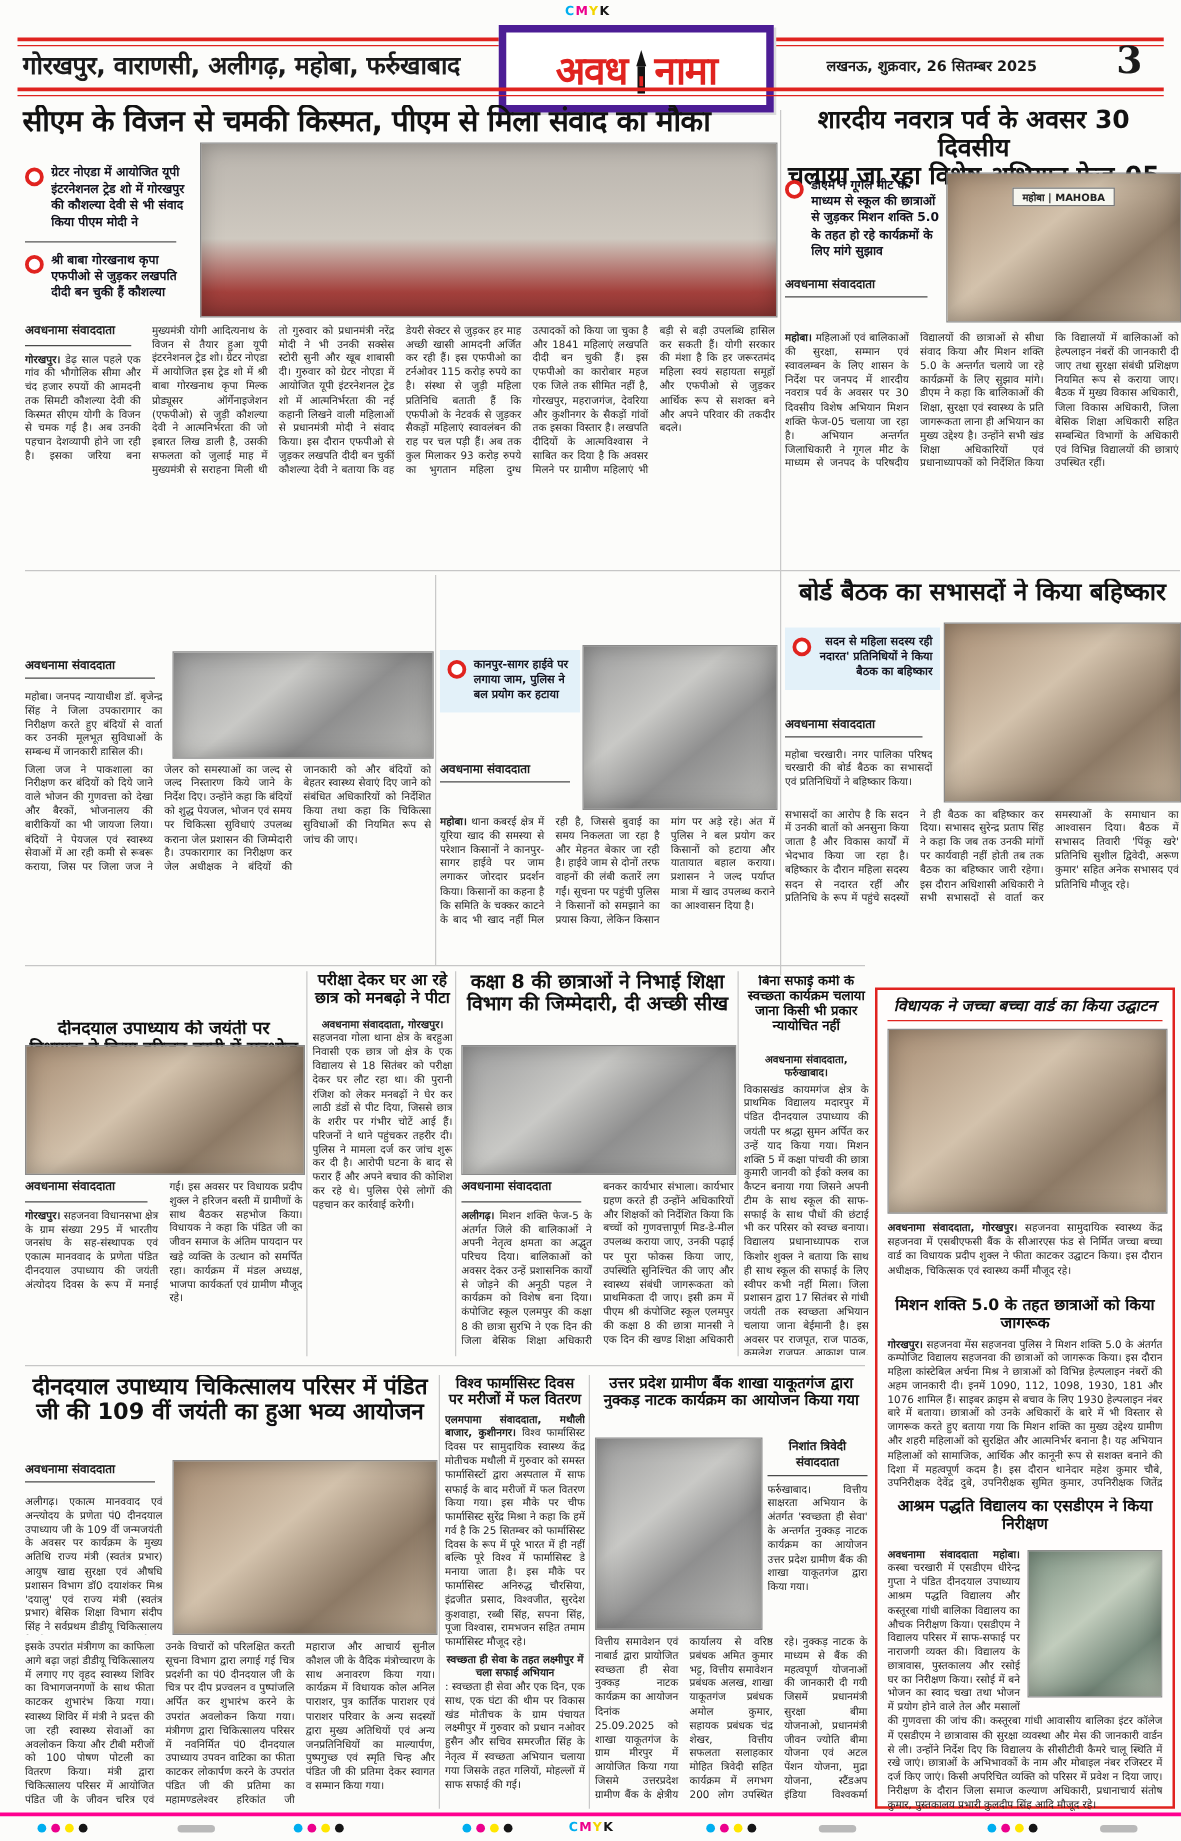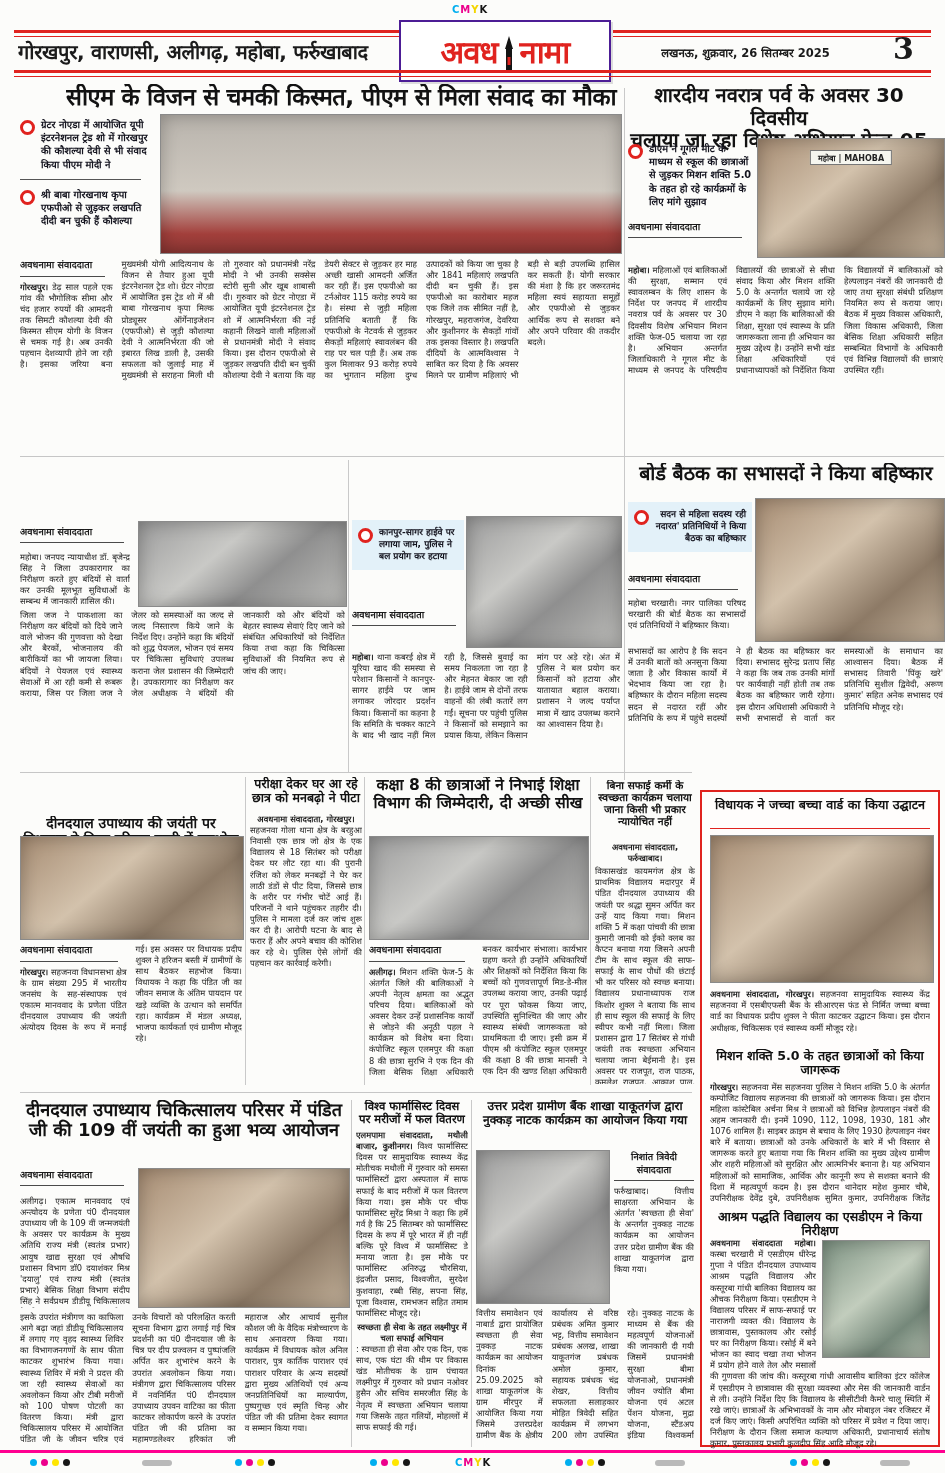--- a/index.html
+++ b/index.html
@@ -6,29 +6,29 @@
   #page{position:relative;width:945px;height:1473px;margin:0 auto;background:#fcfcfa;
         font-family:"DejaVu Sans",sans-serif;color:#1b1b1b;overflow:hidden;}
   .abs{position:absolute;}
   
   .redrule{border-top:3px solid #e0231f;border-bottom:1px solid #e0231f;height:3px;}
   #cmyk-top{left:452px;top:4px;font-size:10px;font-weight:bold;letter-spacing:1px;}
   .ltr-c{color:#00aeef}.ltr-m{color:#ec008c}.ltr-y{color:#f3d500}.ltr-k{color:#161616}
   #mh-rule-top{left:14px;top:30px;width:917px;}
   #mh-rule-bot{left:14px;top:70px;width:917px;}
   #mh-cities{left:18px;top:38px;width:385px;font-size:20px;font-weight:800;letter-spacing:-0.3px;white-space:nowrap;overflow:hidden;}
-  #mh-logo{left:399px;top:20px;width:208px;height:58px;background:#ffffff;border:2px solid #4c1d95;
+  #mh-logo{left:399px;top:20px;width:208px;height:58px;background:#ffffff;border:6px solid #4c1d95;
            box-shadow:2px 2px 0 #dcdcdc;display:flex;align-items:center;justify-content:center;gap:3px;}
   .logo-word{color:#e0231f;font-size:31px;font-weight:800;letter-spacing:-1px;}
   .logo-icon{display:inline-flex;align-items:flex-end;height:40px;}
   #mh-date{left:648px;top:45px;width:195px;font-size:11.5px;font-weight:bold;text-align:center;white-space:nowrap;}
   #mh-page{left:893px;top:31px;width:40px;font-family:"DejaVu Serif",serif;font-size:30px;font-weight:bold;}
   
   .hl{font-weight:800;color:#121212;line-height:1.13;text-align:center;white-space:pre-line;overflow:hidden;}
-  .hl-left{text-align:left;margin-left:48px;}
+  .hl-left{text-align:left;}
   .byline{font-size:9.5px;font-weight:bold;border-bottom:1px solid #4a4a4a;padding-bottom:4px;margin-bottom:5px;width:92%;}
   .body{font-size:8.3px;line-height:1.34;text-align:justify;color:#1f1f1f;overflow:hidden;}
   .body b{font-weight:800;}
   .cols2{column-count:2;column-gap:9px;}
   .cols3{column-count:3;column-gap:9px;}
   .cols6{column-count:6;column-gap:9px;}
   .bullet-item{display:flex;gap:6px;align-items:flex-start;}
   .ring{flex:0 0 auto;width:9px;height:9px;border:3px solid #e0231f;border-radius:50%;margin-top:2px;background:#fff;}
   .btxt{font-size:9.8px;font-weight:bold;line-height:1.35;color:#14141f;}
   .bullet-sep{border-bottom:1px solid #555;margin:8px 0 8px 0;width:90%;}
@@ -74,21 +74,21 @@
           <rect x="6.5" y="22" width="3" height="8" fill="#e0231f"></rect>
         </svg>
     </span>
     <span class="logo-word">नामा</span>
   </div>
   <div id="mh-date" class="abs">लखनऊ, शुक्रवार, 26 सितम्बर 2025</div>
   <div id="mh-page" class="abs">3</div>
   <div id="mh-rule-bot" class="abs redrule"></div>
 
   <div class="abs hl hl-left" style="left:18px;top:84px;width:602px;font-size:23.5px;letter-spacing:-0.4px;white-space:nowrap;">सीएम के विजन से चमकी किस्मत, पीएम से मिला संवाद का मौका</div>
-  <div class="abs" style="left:20px;top:118px;width:134px;">
+  <div class="abs" style="left:20px;top:132px;width:134px;">
     <div class="bullet-item">
       <span class="ring"></span>
       <span class="btxt">ग्रेटर नोएडा में आयोजित यूपी इंटरनेशनल ट्रेड शो में गोरखपुर की कौशल्या देवी से भी संवाद किया पीएम मोदी ने</span>
     </div>
     <div class="bullet-sep"></div>
     <div class="bullet-item">
       <span class="ring"></span>
       <span class="btxt">श्री बाबा गोरखनाथ कृपा एफपीओ से जुड़कर लखपति दीदी बन चुकी हैं कौशल्या</span>
     </div>
   </div>
@@ -184,33 +184,33 @@
 स्वच्छता कार्यक्रम चलाया
 जाना किसी भी प्रकार
 न्यायोचित नहीं</div>
   <div class="abs body" style="left:595px;top:842px;width:100px;height:242px;">
     <b style="display:block;text-align:center;">अवधनामा संवाददाता,</b>
     <b style="display:block;text-align:center;margin-bottom:2px;">फर्रुखाबाद।</b>
     <span>विकासखंड कायमगंज क्षेत्र के प्राथमिक विद्यालय मदारपुर में पंडित दीनदयाल उपाध्याय की जयंती पर श्रद्धा सुमन अर्पित कर उन्हें याद किया गया। मिशन शक्ति 5 में कक्षा पांचवी की छात्रा कुमारी जानवी को ईको क्लब का कैप्टन बनाया गया जिसने अपनी टीम के साथ स्कूल की साफ-सफाई के साथ पौधों की छंटाई भी कर परिसर को स्वच्छ बनाया। विद्यालय प्रधानाध्यापक राज किशोर शुक्ल ने बताया कि साथ ही साथ स्कूल की सफाई के लिए स्वीपर कभी नहीं मिला। जिला प्रशासन द्वारा 17 सितंबर से गांधी जयंती तक स्वच्छता अभियान चलाया जाना बेईमानी है। इस अवसर पर राजपूत, राज पाठक, कमलेश राजपूत, आकाश पाल, जयश्री सिंह, आशु आदि मौजूद रहे।</span>
   </div>
 
   <div id="redbox" class="abs">
-    <div class="hl" style="border-bottom:1px solid #e0231f;padding-bottom:16px;">विधायक ने जच्चा बच्चा वार्ड का किया उद्घाटन</div>
+    <div class="hl" style="border-bottom:1px solid #e0231f;padding-bottom:4px;font-style:italic;">विधायक ने जच्चा बच्चा वार्ड का किया उद्घाटन</div>
     <div class="photo warm" style="position:relative;width:222px;height:146px;margin:6px 0;"></div>
     <div class="body" style="height:54px;">
       <b>अवधनामा संवाददाता, गोरखपुर।</b>
       <span>सहजनवा सामुदायिक स्वास्थ्य केंद्र सहजनवा में एसबीएफसी बैंक के सीआरएस फंड से निर्मित जच्चा बच्चा वार्ड का विधायक प्रदीप शुक्ल ने फीता काटकर उद्घाटन किया। इस दौरान अधीक्षक, चिकित्सक एवं स्वास्थ्य कर्मी मौजूद रहे।</span>
     </div>
     <div class="hl" style="margin-top:6px;">मिशन शक्ति 5.0 के तहत छात्राओं को किया जागरूक</div>
     <div class="body" style="height:122px;margin-top:4px;">
       <b>गोरखपुर।</b>
       <span>सहजनवा मेंस सहजनवा पुलिस ने मिशन शक्ति 5.0 के अंतर्गत कम्पोजिट विद्यालय सहजनवा की छात्राओं को जागरूक किया। इस दौरान महिला कांस्टेबिल अर्चना मिश्र ने छात्राओं को विभिन्न हेल्पलाइन नंबरों की अहम जानकारी दी। इनमें 1090, 112, 1098, 1930, 181 और 1076 शामिल हैं। साइबर क्राइम से बचाव के लिए 1930 हेल्पलाइन नंबर बारे में बताया। छात्राओं को उनके अधिकारों के बारे में भी विस्तार से जागरूक करते हुए बताया गया कि मिशन शक्ति का मुख्य उद्देश्य ग्रामीण और शहरी महिलाओं को सुरक्षित और आत्मनिर्भर बनाना है। यह अभियान महिलाओं को सामाजिक, आर्थिक और कानूनी रूप से सशक्त बनाने की दिशा में महत्वपूर्ण कदम है। इस दौरान थानेदार महेश कुमार चौबे, उपनिरीक्षक देवेंद्र दुबे, उपनिरीक्षक सुमित कुमार, उपनिरीक्षक जितेंद्र कुमार, महिला कांस्टेबिल वर्षा राय, महिला कांस्टेबिल संगीता मौर्य सहित अनेक छात्राएं मौजूद थीं।</span>
     </div>
     <div class="hl" style="margin-top:6px;">आश्रम पद्धति विद्यालय का एसडीएम ने किया निरीक्षण</div>
-    <div class="body" style="height:218px;margin-top:0;">
+    <div class="body" style="height:218px;margin-top:12px;">
       <span class="photo green" style="float:right;width:106px;height:116px;margin:2px 0 3px 6px;"></span>
       <b>अवधनामा संवाददाता महोबा।</b>
       <span>कस्बा चरखारी में एसडीएम धीरेन्द्र गुप्ता ने पंडित दीनदयाल उपाध्याय आश्रम पद्धति विद्यालय और कस्तूरबा गांधी बालिका विद्यालय का औचक निरीक्षण किया। एसडीएम ने विद्यालय परिसर में साफ-सफाई पर नाराजगी व्यक्त की। विद्यालय के छात्रावास, पुस्तकालय और रसोई घर का निरीक्षण किया। रसोई में बने भोजन का स्वाद चखा तथा भोजन में प्रयोग होने वाले तेल और मसालों की गुणवत्ता की जांच की। कस्तूरबा गांधी आवासीय बालिका इंटर कॉलेज में एसडीएम ने छात्रावास की सुरक्षा व्यवस्था और मेस की जानकारी वार्डन से ली। उन्होंने निर्देश दिए कि विद्यालय के सीसीटीवी कैमरे चालू स्थिति में रखे जाएं। छात्राओं के अभिभावकों के नाम और मोबाइल नंबर रजिस्टर में दर्ज किए जाएं। किसी अपरिचित व्यक्ति को परिसर में प्रवेश न दिया जाए। निरीक्षण के दौरान जिला समाज कल्याण अधिकारी, प्रधानाचार्य संतोष कुमार, पुस्तकालय प्रभारी कुलदीप सिंह आदि मौजूद रहे।</span>
     </div>
   </div>
 
   <div class="abs hrule" style="left:20px;top:1092px;width:672px;"></div>
 
   <div class="abs hl" style="left:20px;top:1100px;width:328px;font-size:18px;">दीनदयाल उपाध्याय चिकित्सालय परिसर में पंडित
 जी की 109 वीं जयंती का हुआ भव्य आयोजन</div>

